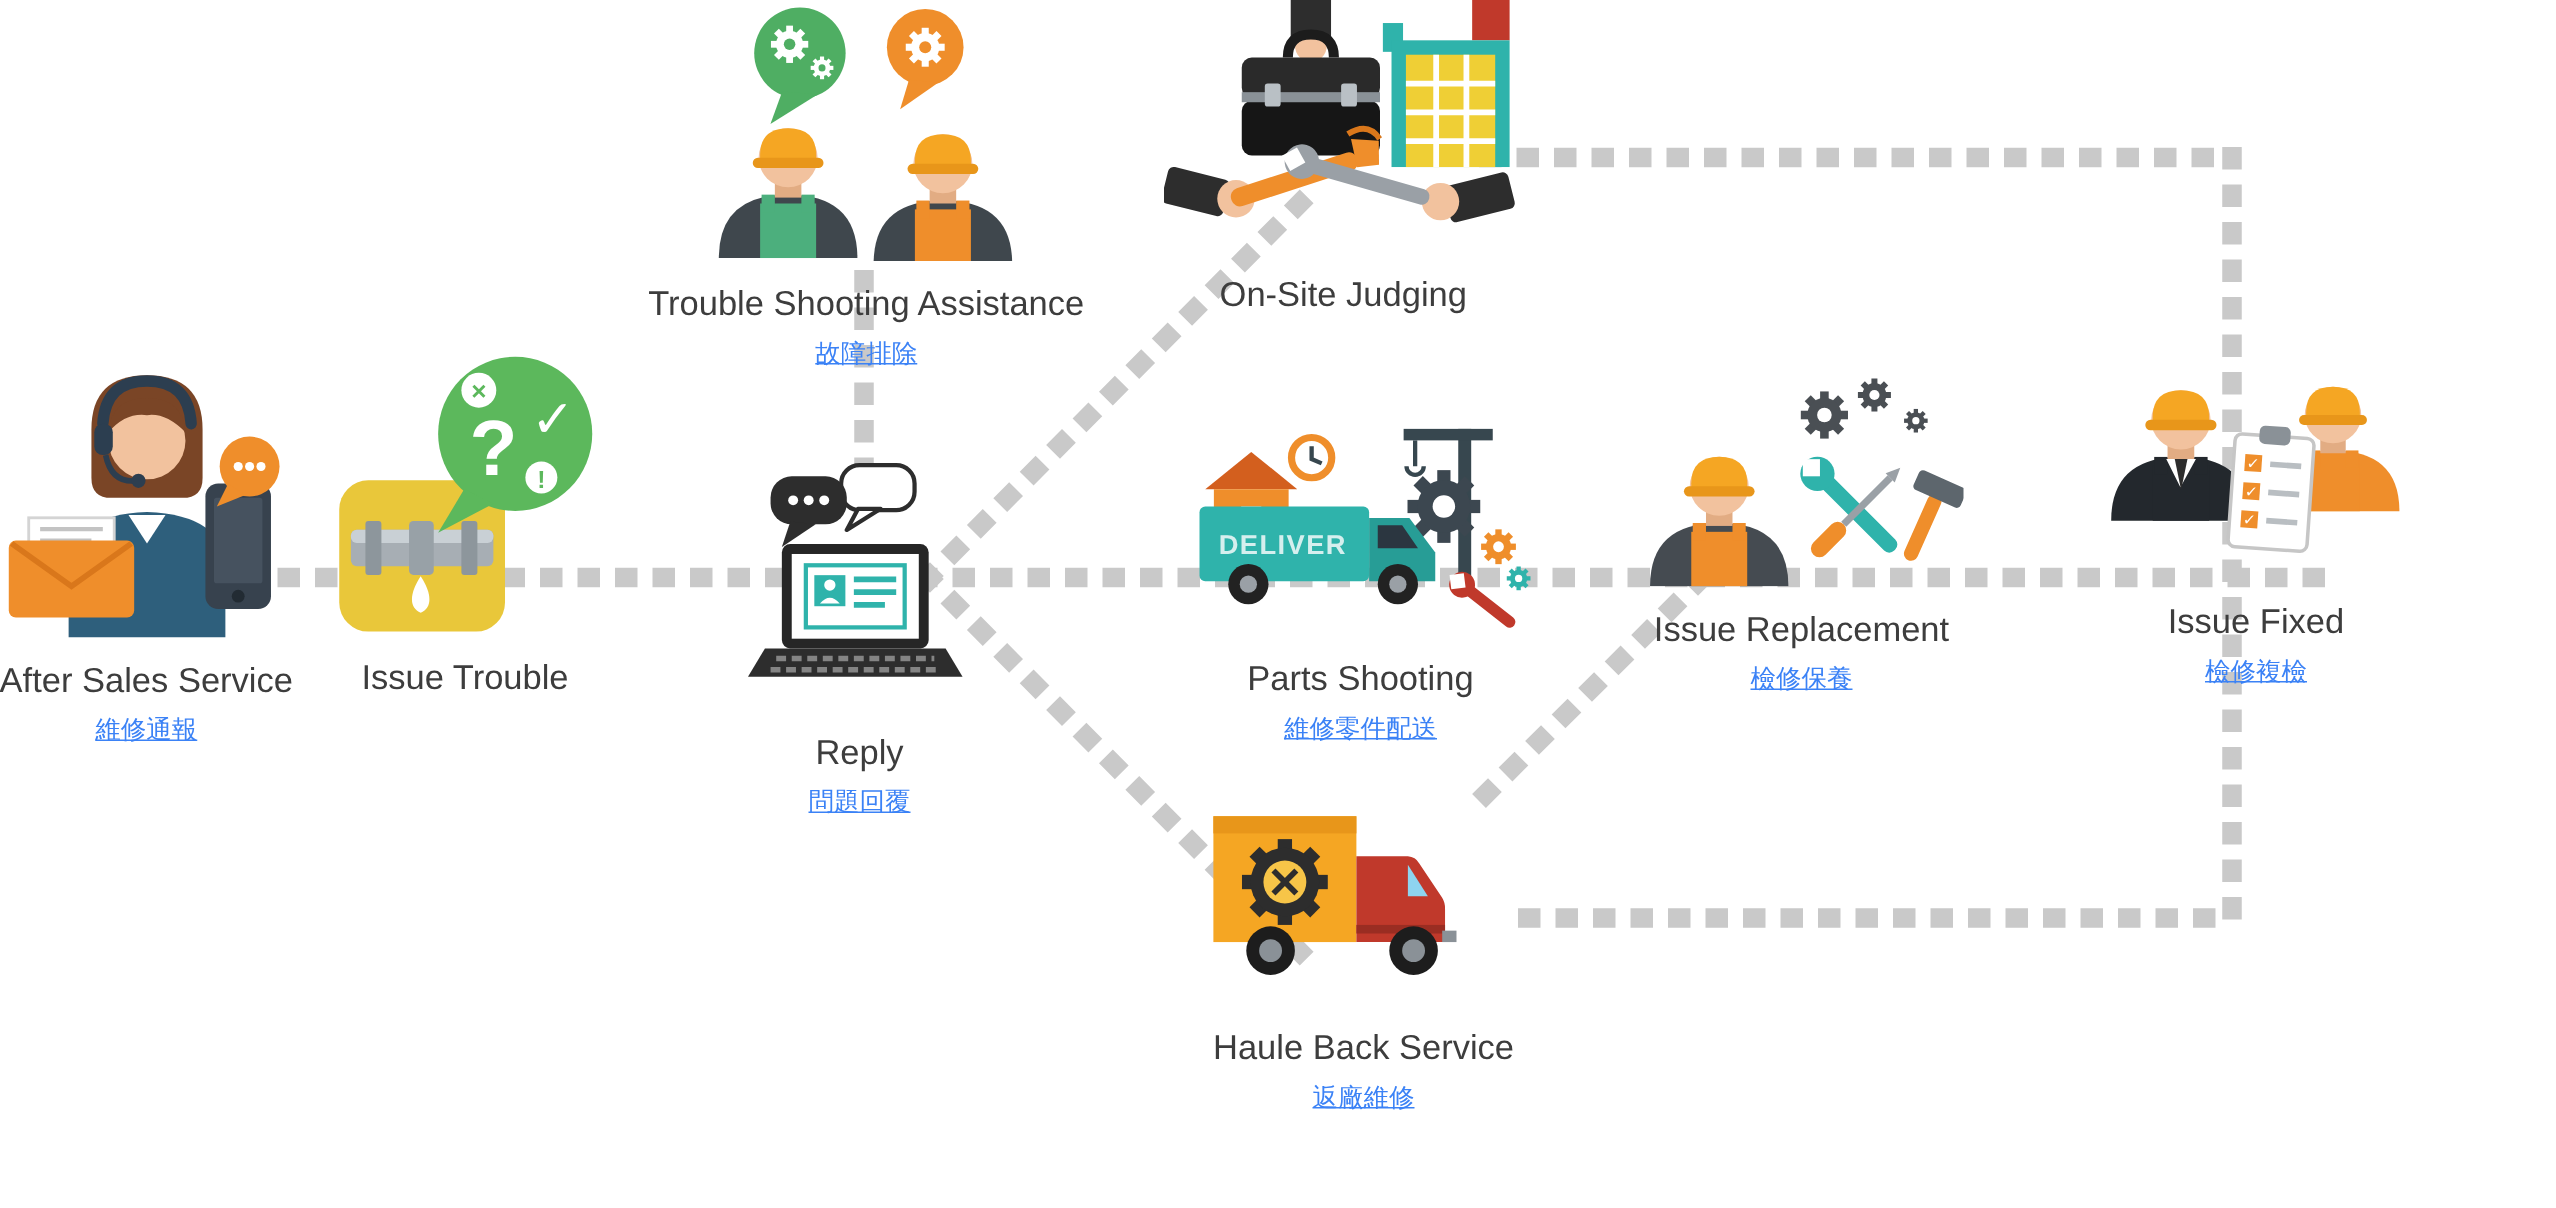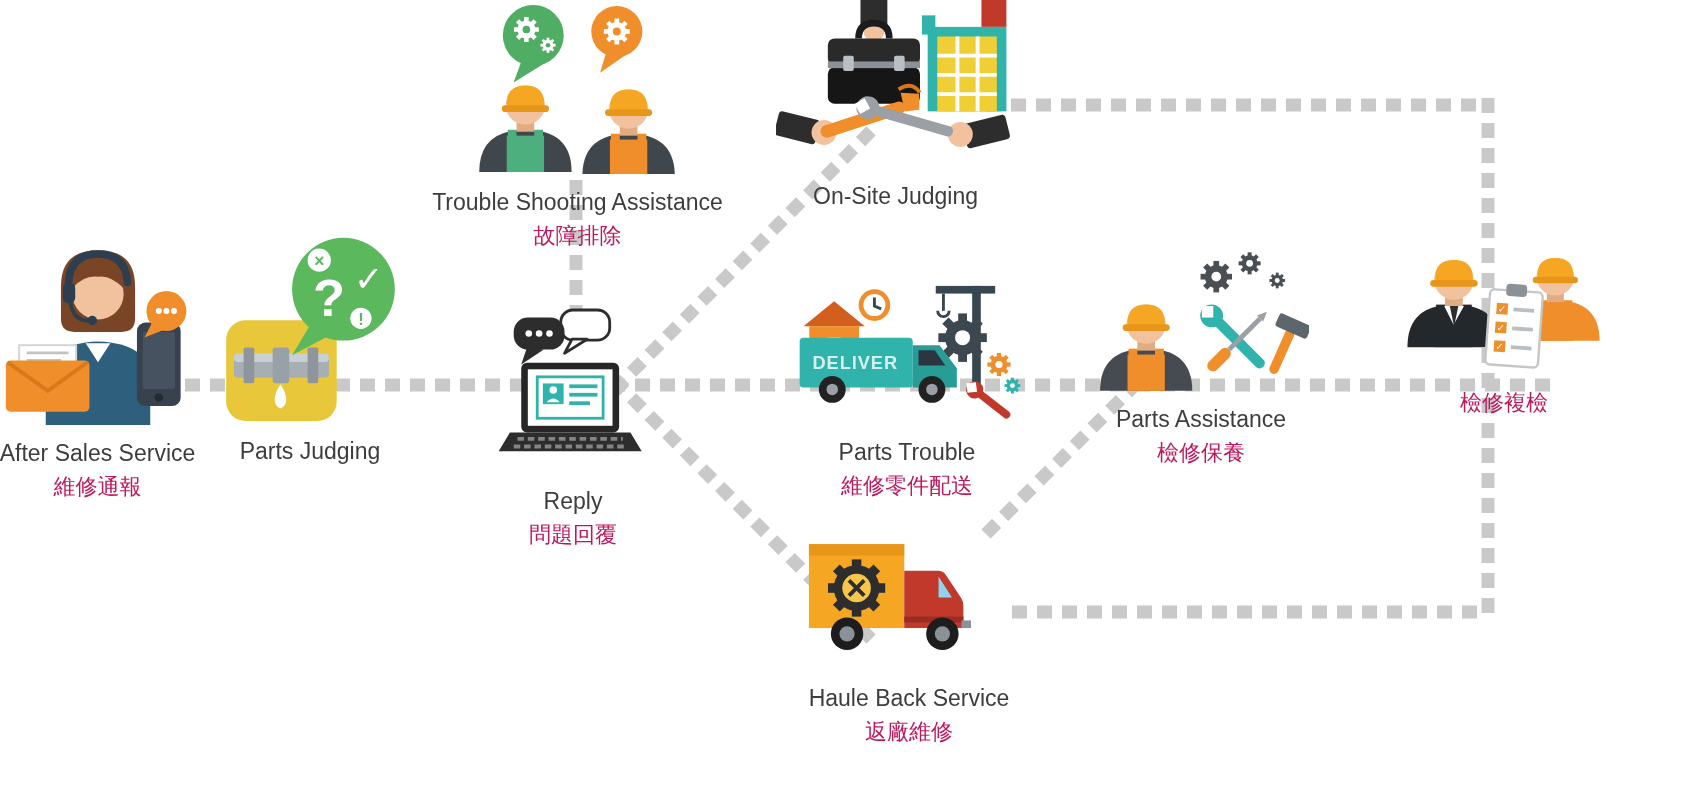--- a/index.html
+++ b/index.html
@@ -3,21 +3,21 @@
 <meta charset="utf-8">
 <style>
   * { margin:0; padding:0; box-sizing:border-box; }
   html,body { background:#ffffff; }
   body { font-family:"Liberation Sans","DejaVu Sans",sans-serif; }
   .canvas { position:relative; width:1704px; height:805px; background:#fff; overflow:hidden; }
   .connectors { position:absolute; left:0; top:0; }
   .node { position:absolute; text-align:center; }
   .node svg.icon { display:block; margin:0 auto; }
   .label-en { font-size:23px; color:#3d3d3d; line-height:33px; margin-top:12px; white-space:nowrap; }
-  .label-zh { font-size:22px; color:#be185d; line-height:34px; white-space:nowrap; }
+  .label-zh { font-size:17px; color:#3b82f6; line-height:34px; white-space:nowrap;text-decoration:underline; }
   svg text { font-family:"Liberation Sans","DejaVu Sans",sans-serif; }
 </style>
 </head>
 <body>
 
 <svg width="0" height="0" style="position:absolute" aria-hidden="true">
   <defs>
     <g id="worker-bust">
       <path d="M0 95 Q0 52 47 52 Q94 52 94 95 Z" fill="var(--shirt,#3f474d)"></path>
       <rect x="28" y="58" width="38" height="37" fill="var(--bib,#ef8e2b)"></rect>
@@ -106,21 +106,21 @@
         <circle cx="129" cy="58" r="53" fill="#5cb85c"></circle>
         <path d="M94 96 L76 126 L114 106 Z" fill="#5cb85c"></path>
         <text x="114" y="86" font-size="54" font-weight="bold" fill="#fff" text-anchor="middle">?</text>
         <circle cx="104" cy="28" r="12" fill="#fff"></circle>
         <text x="104" y="35" font-size="18" font-weight="bold" fill="#5cb85c" text-anchor="middle">×</text>
         <text x="155" y="60" font-size="36" font-weight="bold" fill="#fff" text-anchor="middle">✓</text>
         <circle cx="147" cy="88" r="11" fill="#fff"></circle>
         <text x="147" y="95" font-size="17" font-weight="bold" fill="#5cb85c" text-anchor="middle">!</text>
       </g>
     </svg>
-    <div class="label-en">Parts Judging</div>
+    <div class="label-en">Issue Trouble</div>
   </div>
 
   <div class="node" style="left:430px; top:2px; width:295px;">
     <svg class="icon" width="285" height="172" viewBox="0 0 290 175">
       <g>
         <circle cx="100" cy="34" r="31" fill="#4fae63"></circle>
         <path d="M88 60 L80 82 L112 62 Z" fill="#4fae63"></path>
         <use href="#gear8" fill="#fff" style="--hole:#4fae63" transform="translate(93,28) scale(1.15)"></use>
         <use href="#gear8" fill="#fff" style="--hole:#4fae63" transform="translate(115,44) scale(0.7)"></use>
       </g>
@@ -240,21 +240,21 @@
           <circle cx="146" cy="112" r="6" fill="#9aa0a6"></circle>
       </g>
       <use href="#gear8" fill="#ef8e2b" style="--hole:#ffffff" transform="translate(216,86) scale(1.1)"></use>
       <use href="#gear8" fill="#2fb3ab" style="--hole:#ffffff" transform="translate(230,108) scale(0.75)"></use>
       <g transform="rotate(38 208 126)">
         <rect x="186" y="122" width="46" height="8" rx="4" fill="#c0392b"></rect>
         <circle cx="186" cy="126" r="9" fill="#c0392b"></circle>
         <rect x="177" y="121" width="10" height="10" fill="#fff" transform="rotate(45 182 126)"></rect>
       </g>
     </svg>
-    <div class="label-en">Parts Trouble</div>
+    <div class="label-en">Parts Shooting</div>
     <div class="label-zh">維修零件配送</div>
   </div>
 
   <div class="node" style="left:790px; top:527px; width:238px;">
     <svg class="icon" width="225" height="143" viewBox="0 0 235 150">
       <g>
         <rect x="12" y="18" width="100" height="88" fill="#f5a623"></rect>
         <rect x="12" y="18" width="100" height="12" fill="#e8961a"></rect>
         <g transform="translate(62,64)">
           <g fill="#2d2d2d">
@@ -302,21 +302,21 @@
       <g transform="rotate(-45 150 96)">
         <rect x="108" y="90" width="30" height="12" rx="6" fill="#ef8e2b"></rect>
         <rect x="138" y="93.5" width="46" height="5" fill="#9aa0a6"></rect>
         <path d="M184 91.5 l10 4.5 l-10 4.5 z" fill="#9aa0a6"></path>
       </g>
       <g transform="rotate(24 198 104)">
         <rect x="193" y="82" width="10" height="50" rx="5" fill="#ef8e2b"></rect>
         <rect x="180" y="70" width="36" height="15" rx="3" fill="#5d666d"></rect>
       </g>
     </svg>
-    <div class="label-en">Parts Assistance</div>
+    <div class="label-en">Issue Replacement</div>
     <div class="label-zh">檢修保養</div>
   </div>
 
   <div class="node" style="left:1395px; top:240px; width:218px;">
     <svg class="icon" width="212" height="146" viewBox="0 0 225 155">
       <use href="#worker-bust" style="--shirt:#ef8e2b;--bib:#ef8e2b" transform="translate(120,12)"></use>
       <use href="#worker-bust" style="--shirt:#23282d;--bib:#23282d" transform="translate(10,14) scale(1.05)"></use>
       <g>
         <path d="M49 70 L59 90 L70 70 Z" fill="#fff"></path>
         <polygon points="55,70 64,70 59.5,92" fill="#2d2d2d"></polygon>
@@ -328,16 +328,17 @@
         <text x="14" y="24" font-size="11" fill="#fff" text-anchor="middle">✓</text>
         <line x1="26" y1="20" x2="48" y2="20" stroke="#b9bec2" stroke-width="4"></line>
         <rect x="8" y="34" width="12" height="12" fill="#ef8e2b"></rect>
         <text x="14" y="44" font-size="11" fill="#fff" text-anchor="middle">✓</text>
         <line x1="26" y1="40" x2="48" y2="40" stroke="#b9bec2" stroke-width="4"></line>
         <rect x="8" y="54" width="12" height="12" fill="#ef8e2b"></rect>
         <text x="14" y="64" font-size="11" fill="#fff" text-anchor="middle">✓</text>
         <line x1="26" y1="60" x2="48" y2="60" stroke="#b9bec2" stroke-width="4"></line>
       </g>
     </svg>
+    <div class="label-en">Issue Fixed</div>
     <div class="label-zh">檢修複檢</div>
   </div>
 
 </div>
 
 </body></html>

